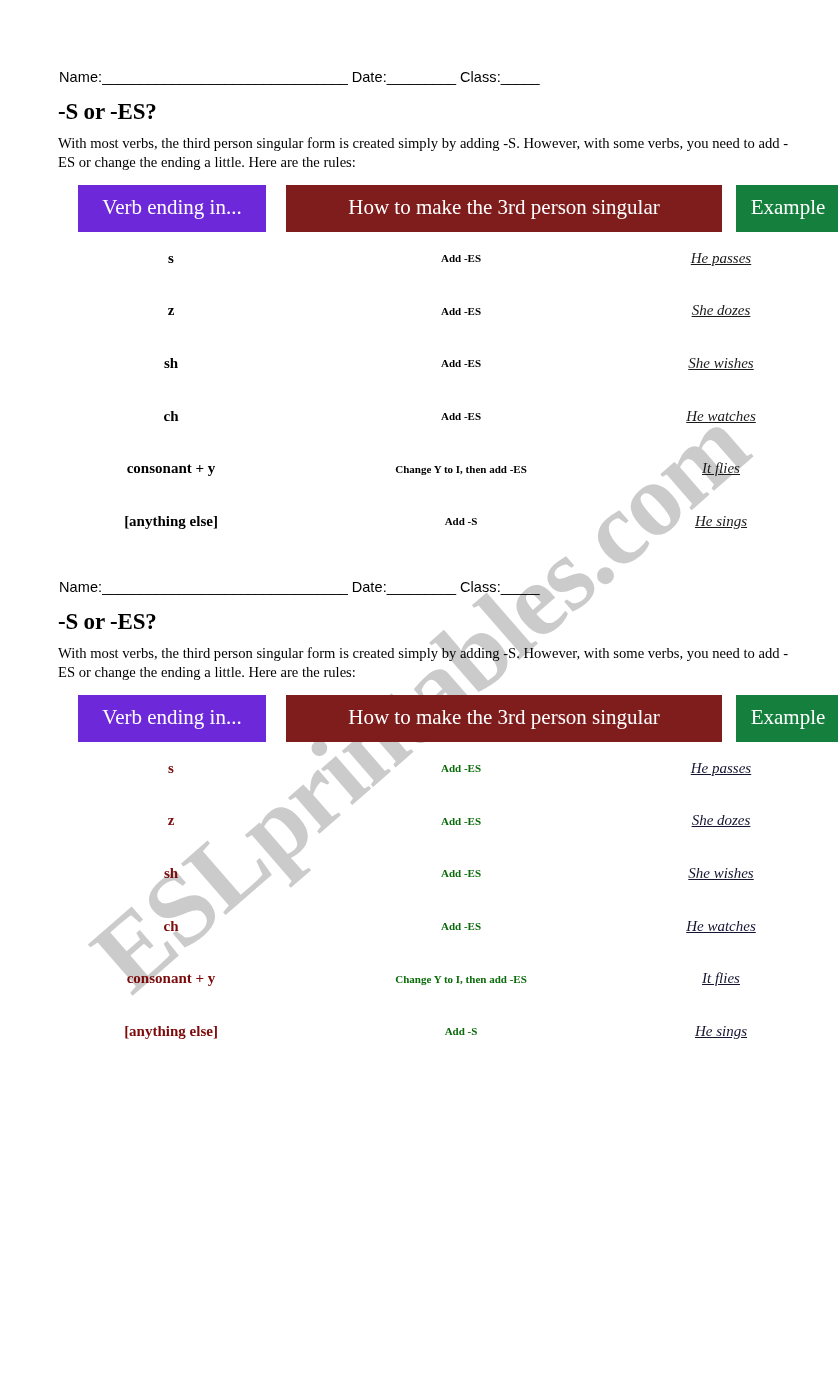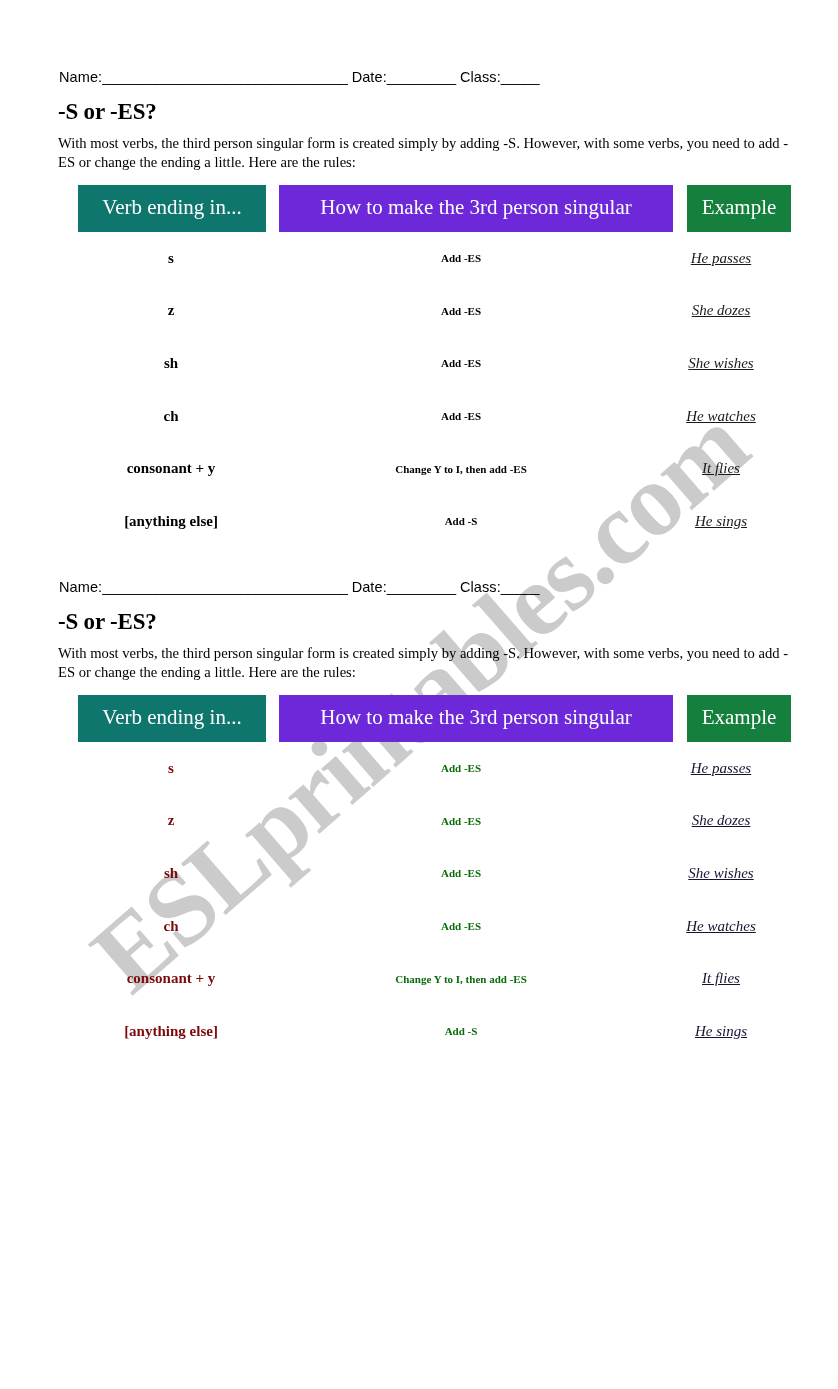--- a/index.html
+++ b/index.html
@@ -112,22 +112,22 @@
     display: flex;
     align-items: center;
     justify-content: center;
     color: #ffffff;
     font-family: "Liberation Serif", "DejaVu Serif", serif;
     font-size: 21px;
     line-height: 1;
     padding-bottom: 2px;
     box-sizing: border-box;
   }
-  .head-cell.c1 { width: 188px; background: #0f766e; }
-  .head-cell.c2 { width: 394px; background: #6d28d9; margin-left: 13px; }
+  .head-cell.c1 { width: 188px; background: #6d28d9; }
+  .head-cell.c2 { width: 436px; background: #7f1d1d; margin-left: 20px; }
   .head-cell.c3 { width: 104px; background: #15803d; margin-left: 14px; }
 
   .body-rows {
     margin-top: 0;
   }
   .row {
     display: flex;
     align-items: center;
     height: 52.6px;
     box-sizing: border-box;

